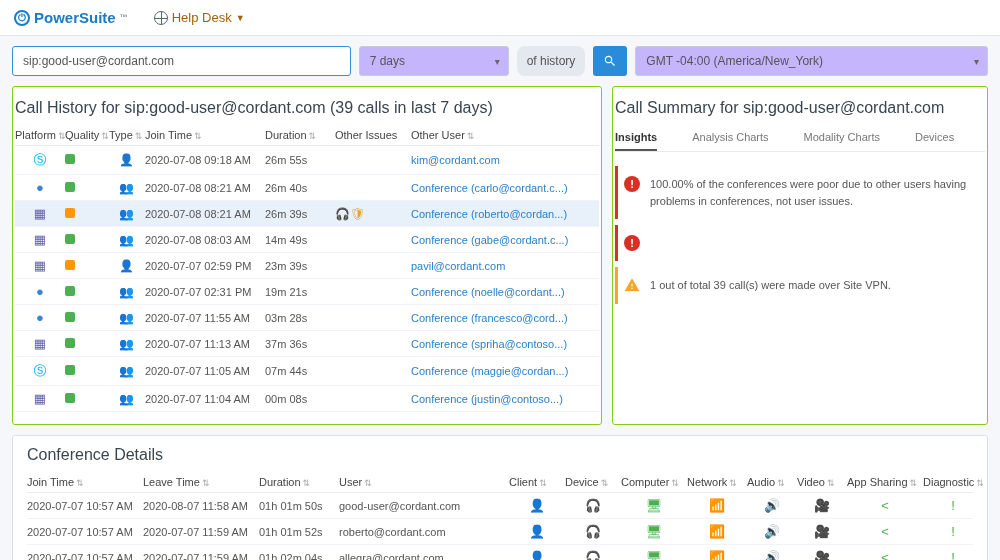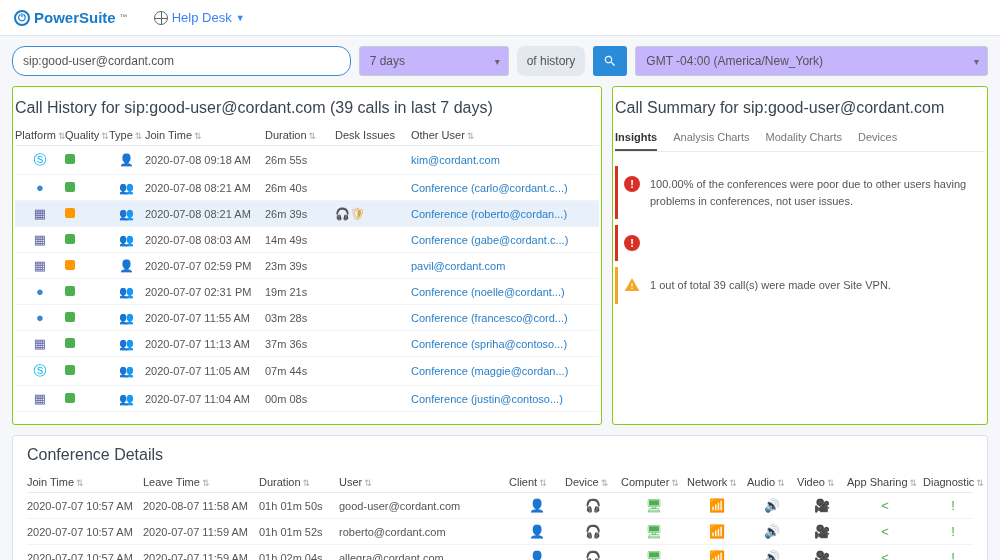--- a/index.html
+++ b/index.html
@@ -1,27 +1,27 @@
 <!DOCTYPE html>
 <html><head>
 <meta charset="utf-8">
 <style>
 *{box-sizing:border-box;margin:0;padding:0;font-family:"Segoe UI",Arial,sans-serif}
 body{background:#f5f7fa;color:#333;font-size:11px}
 .topbar{background:#fff;height:36px;display:flex;align-items:center;padding:0 14px;border-bottom:1px solid #e0e5eb}
 .logo{display:flex;align-items:center;gap:4px;font-size:15px;font-weight:600;color:#1a7cc7}
 .logo-icon{width:16px;height:16px;border:2px solid #1a7cc7;border-radius:50%;display:inline-flex;align-items:center;justify-content:center;font-size:10px;font-weight:bold}
 .logo-tm{font-size:8px;vertical-align:top;color:#888}
-.helpdesk{margin-left:26px;color:#3b82f6;font-size:13px;display:flex;align-items:center;gap:4px;cursor:pointer}
+.helpdesk{margin-left:26px;color:#a16207;font-size:13px;display:flex;align-items:center;gap:4px;cursor:pointer}
 .globe{width:14px;height:14px;border:1.5px solid #5a6570;border-radius:50%;position:relative}
 .globe::before{content:"";position:absolute;left:0;right:0;top:50%;border-top:1px solid #5a6570}
 .globe::after{content:"";position:absolute;top:0;bottom:0;left:50%;border-left:1px solid #5a6570}
 .caret{font-size:9px}
 .filterbar{padding:10px 12px;display:flex;gap:8px;align-items:center}
-.search-box{flex:1;max-width:475px;height:30px;border:1.5px solid #3b8dd6;border-radius:13px;padding:0 10px;font-size:12px;color:#555;background:#fff}
+.search-box{flex:1;max-width:475px;height:30px;border:1.5px solid #3b8dd6;border-radius:3px;padding:0 10px;font-size:12px;color:#555;background:#fff}
 .dd{height:30px;border:1px solid #c5ccd5;border-radius:3px;background:#c4b5fd;padding:0 24px 0 10px;font-size:12px;color:#555;position:relative;display:flex;align-items:center;cursor:pointer}
 .dd::after{content:"▾";position:absolute;right:8px;color:#666;font-size:10px}
 .hist-lbl{background:#e4e9ef;padding:0 10px;height:30px;line-height:30px;border-radius:8px;font-size:12px;color:#555}
 .srch-btn{width:34px;height:30px;background:#2a8cd8;border-radius:3px;display:flex;align-items:center;justify-content:center;cursor:pointer}
 .srch-btn svg{width:14px;height:14px;fill:#fff}
 .content{display:flex;gap:10px;padding:0 12px 10px}
 .panel{background:#fff;border:1px solid #84cc16;border-radius:3px;padding:12px 2px}
 .panel.left{flex:0 0 590px}
 .panel.right{flex:1}
 h2{font-size:16px;font-weight:400;color:#3a4550;margin-bottom:8px}
@@ -35,21 +35,21 @@
 .plat{text-align:center;font-size:13px}
 .skype{color:#00aff0}
 .teams{color:#6264a7}
 .other{color:#3a85d0}
 .qdot{width:10px;height:10px;border-radius:2px;display:inline-block}
 .q-g{background:#4caf50}
 .q-o{background:#ff9800}
 .typ{text-align:center;color:#555;font-size:12px}
 .link{color:#2a7fc9;cursor:pointer}
 .issue-ic{display:flex;gap:3px;color:#e6a23c;font-size:12px}
-.tabs{display:flex;gap:16px;border-bottom:1px solid #e8ecf1;margin-bottom:14px;font-size:11px}
+.tabs{display:flex;gap:35px;border-bottom:1px solid #e8ecf1;margin-bottom:14px;font-size:11px}
 .tab{padding:6px 0;color:#777;cursor:pointer}
 .tab.active{color:#333;font-weight:600;border-bottom:2px solid #555}
 .insight{display:flex;gap:10px;padding:10px 6px;margin-bottom:6px;border-left:3px solid;font-size:11px;color:#555;line-height:1.5}
 .ins-err{border-color:#d93025}
 .ins-warn{border-color:#f5a623}
 .ins-ic{width:16px;height:16px;flex:0 0 16px;border-radius:50%;display:flex;align-items:center;justify-content:center;color:#fff;font-size:11px;font-weight:bold}
 .ic-err{background:#d93025}
 .ic-warn{background:transparent}
 .ic-warn svg{width:16px;height:16px;fill:#f5a623}
 .details{background:#fff;border:1px solid #dce2ea;border-radius:3px;margin:0 12px 10px;padding:10px 14px}
@@ -91,21 +91,21 @@
 
 <div class="content">
   <div class="panel left">
     <h2>Call History for sip:good-user@cordant.com (39 calls in last 7 days)</h2>
     <div class="hdr-row">
       <span><span>Platform</span><span class="sort">⇅</span></span>
       <span><span>Quality</span><span class="sort">⇅</span></span>
       <span><span>Type</span><span class="sort">⇅</span></span>
       <span><span>Join Time</span><span class="sort">⇅</span></span>
       <span><span>Duration</span><span class="sort">⇅</span></span>
-      <span><span>Desk Issues</span></span>
+      <span><span>Other Issues</span></span>
       <span><span>Other User</span><span class="sort">⇅</span></span>
     </div>
     <div id="hist-rows">
         <div class="row">
           <span class="plat skype">Ⓢ</span>
           <span><span class="qdot q-g"></span></span>
           <span class="typ">👤</span>
           <span>2020-07-08 09:18 AM</span>
           <span>26m 55s</span>
           <span class="issue-ic"></span>

